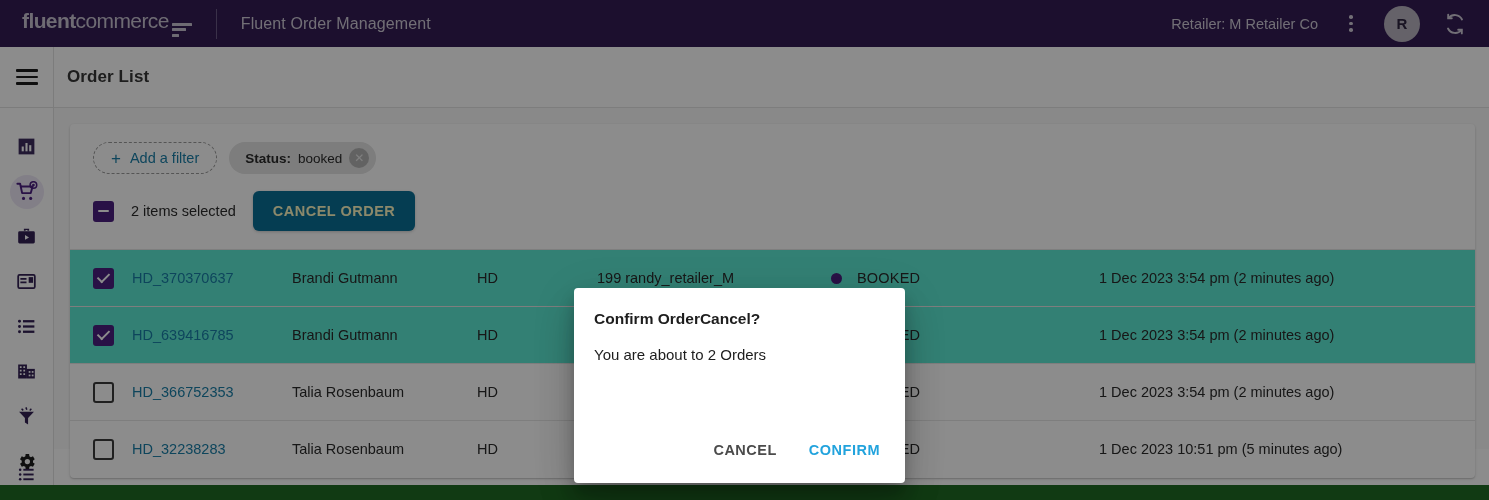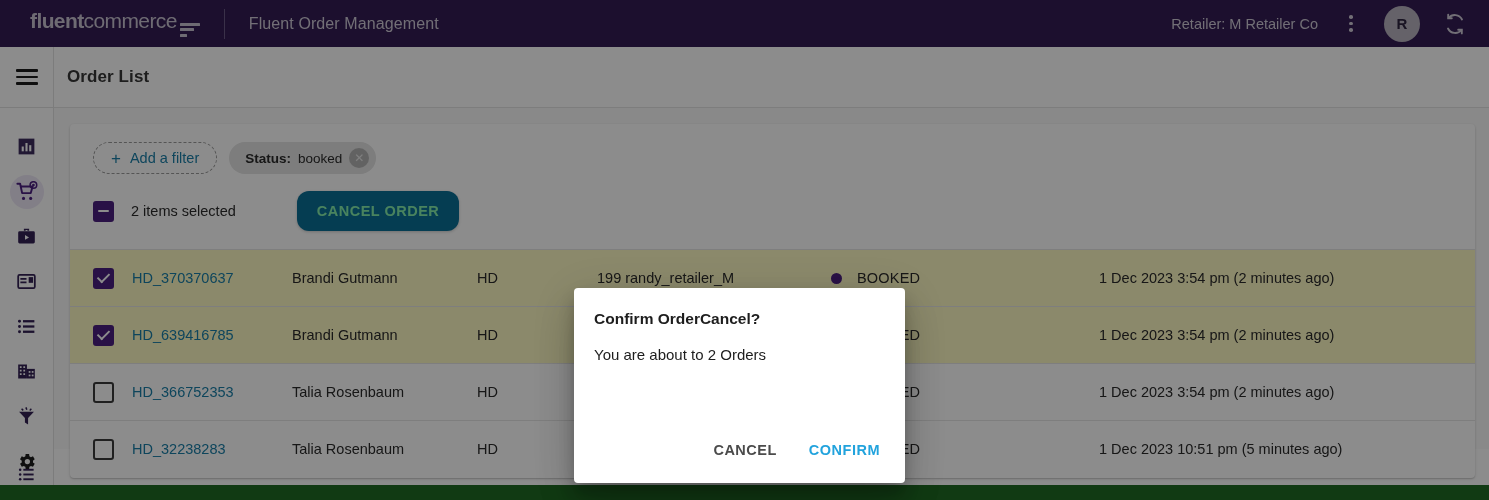--- a/index.html
+++ b/index.html
@@ -11,21 +11,21 @@
   }
   #root { position: relative; width: 1489px; height: 500px; }
 
   
   .appbar {
     position: absolute; top: 0; left: 0; width: 1489px; height: 47px;
     background: #331c54;
     display: flex; align-items: center;
     z-index: 5;
   }
-  .brand-wrap { display: flex; align-items: center; padding-left: 30px; }
+  .brand-wrap { display: flex; align-items: center; padding-left: 22px; }
   .logo { display: flex; align-items: baseline; color: #c9c4d2; }
   .logo .w1 { font-size: 21px; font-weight: 700; letter-spacing: -.6px; }
   .logo .w2 { font-size: 21px; font-weight: 300; letter-spacing: -.6px; }
   .logo-mark { display: inline-flex; flex-direction: column; gap: 2.5px; margin-left: 3px; position: relative; top: -2px; }
   .logo-mark i { display: block; height: 3px; background: #c9c4d2; border-radius: .5px; }
   .logo-mark i:nth-child(1) { width: 20px; }
   .logo-mark i:nth-child(2) { width: 14px; }
   .logo-mark i:nth-child(3) { width: 7px; }
 
   .appbar-divider { width: 1px; height: 30px; background: #6a5a85; margin: 0 24px; }
@@ -108,30 +108,29 @@
   .cb.indeterminate { background: #4b1f80; }
   .cb.indeterminate::after { content: ""; width: 11px; height: 2.4px; background: #fff; border-radius: 1px; }
   .cb.checked { background: #4b1f80; }
   .cb.checked::after {
     content: ""; width: 5px; height: 10px; border: solid #fff; border-width: 0 2.2px 2.2px 0;
     transform: rotate(45deg) translate(-1px,-1px);
   }
   .cb.unchecked { border: 2px solid #3b3b3b; background: transparent; }
   .sel-text { font-size: 14.5px; color: #2b2b2b; }
   .btn-cancel-order {
-    background: #0a6f96; color: #86efac; border: none; border-radius: 12px;
+    background: #0a6f96; color: #fef9c3; border: none; border-radius: 6px;
     height: 40px; padding: 0 20px; font-size: 14.5px; font-weight: 600; letter-spacing: .5px;
     cursor: pointer; font-family: "Liberation Sans", sans-serif;
     box-shadow: 0 1px 3px rgba(0,0,0,.2);
-    margin-left: 44px;
   }
 
   table.orders { width: 100%; border-collapse: collapse; table-layout: fixed; }
   table.orders tr { height: 57px; border-top: 1px solid #e6e6e6; }
-  table.orders tr.selected { background: #fef9c3; }
+  table.orders tr.selected { background: #5eead4; }
   table.orders td { font-size: 14.5px; color: #2b2b2b; vertical-align: middle; }
   td.c-check { width: 62px; padding-left: 23px; }
   td.c-id    { width: 160px; }
   td.c-name  { width: 185px; }
   td.c-type  { width: 120px; }
   td.c-loc   { width: 234px; }
   td.c-status{ width: 268px; }
   td.c-date  { width: 376px; }
   .order-link { color: #1a7fa8; text-decoration: none; cursor: pointer; font-size: 14.5px; }
   .status-cell { display: flex; align-items: center; gap: 15px; }

